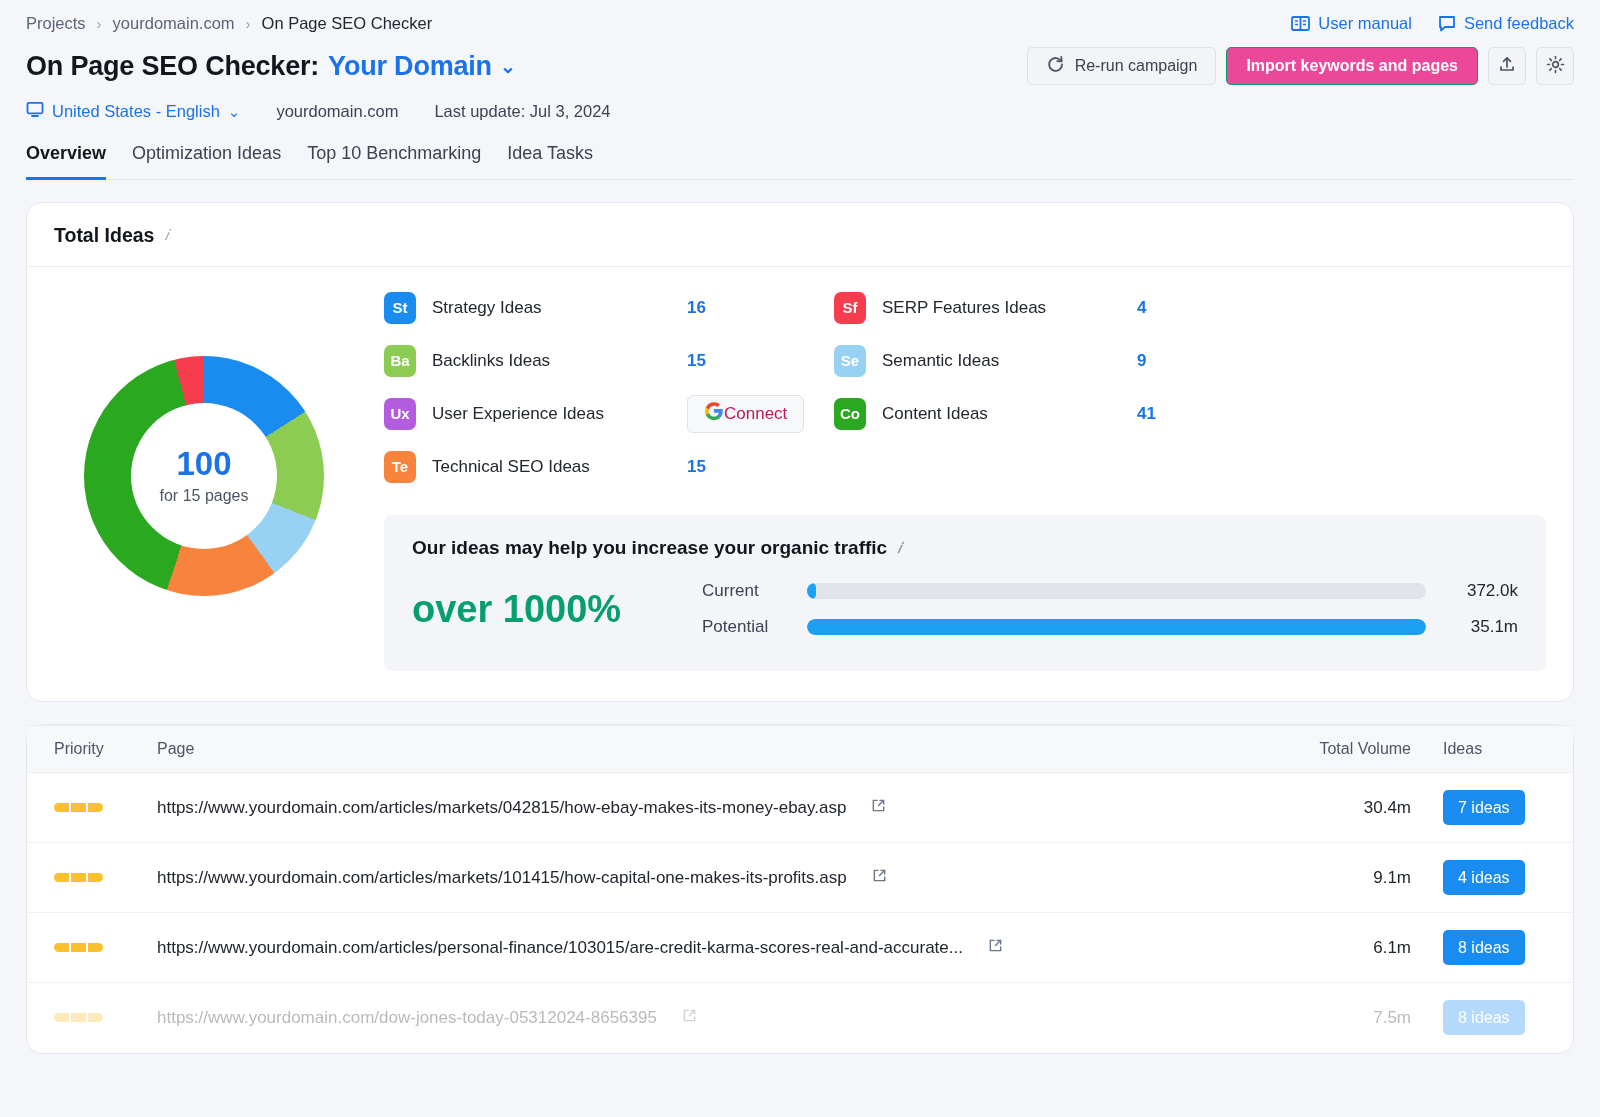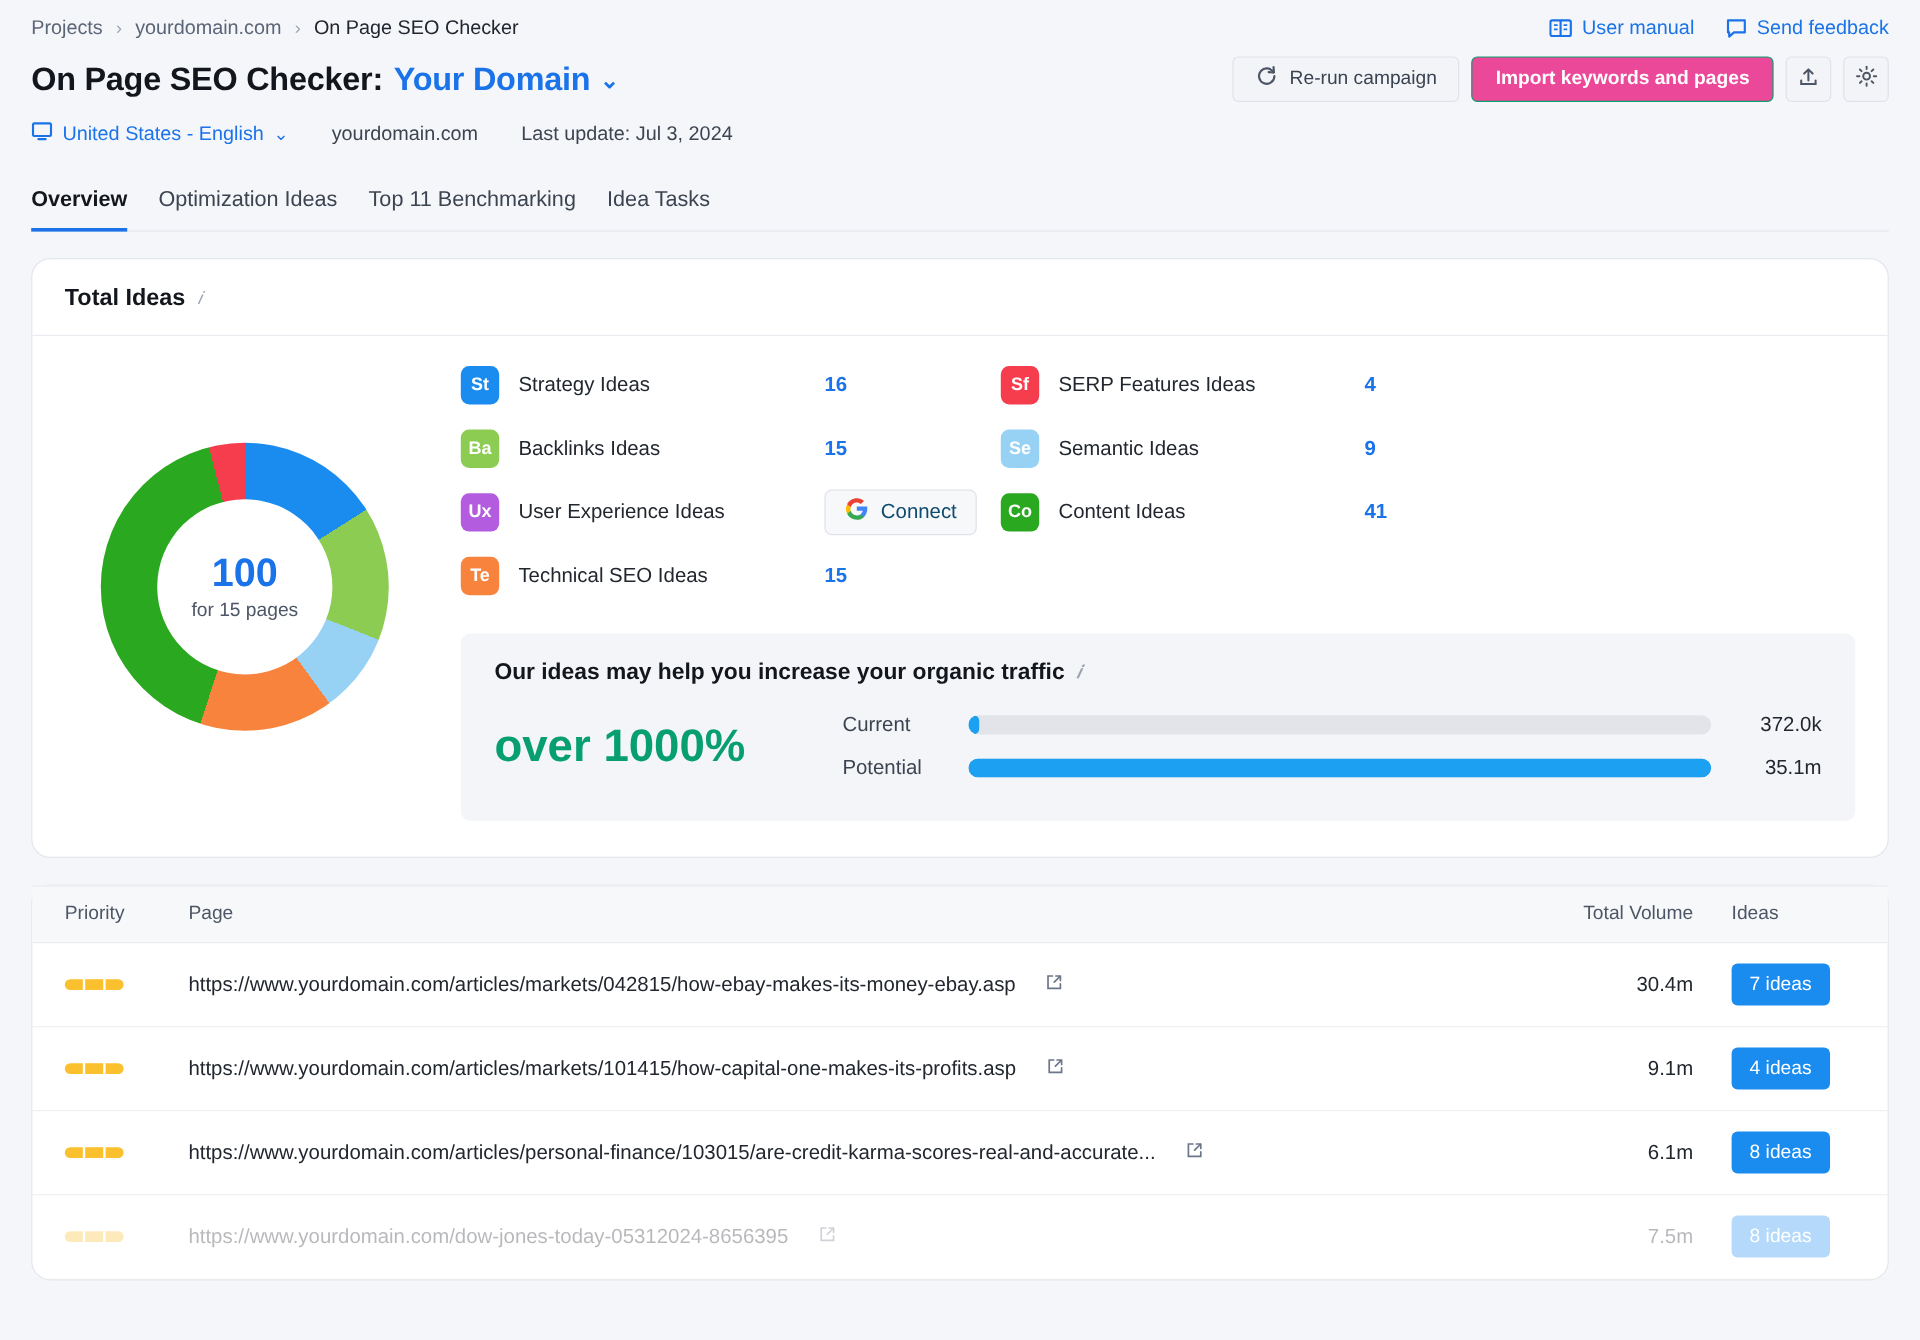--- a/index.html
+++ b/index.html
@@ -36,21 +36,21 @@
   .btn-icon { width: 38px; background: #f3f4f7; border: 1px solid #dfe2e9; }
 
   
   .metarow { display: flex; align-items: center; margin-top: 16px; font-size: 16.5px; }
   .locale { display: flex; align-items: center; gap: 8px; color: #1a73e8; cursor: pointer; }
   .locale .caret { font-size: 15px; }
   .meta-domain { margin-left: 36px; color: #3c4452; }
   .meta-update { margin-left: 36px; color: #3c4452; }
 
   
-  .tabs { display: flex; align-items: flex-end; gap: 26px; margin-top: 32px; border-bottom: 1px solid #e3e6ec; }
+  .tabs { display: flex; align-items: flex-end; gap: 26px; margin-top: 20px; border-bottom: 1px solid #e3e6ec; }
   .tab { font-size: 18px; color: #3c4452; padding-bottom: 13px; cursor: pointer; border-bottom: 3px solid transparent; position: relative; top: 1px; }
   .tab.active { color: #13161c; font-weight: bold; border-bottom-color: #1a73e8; }
 
   
   .card { background: #fff; border: 1px solid #e3e6ec; border-radius: 16px; margin-top: 22px; }
   .card-head { padding: 21px 27px 19px; border-bottom: 1px solid #eaecf1; display: flex; align-items: center; gap: 10px; }
   .card-title { font-size: 19.5px; font-weight: bold; color: #13161c; }
   .info-i { color: #9aa3b2; font-size: 15px; font-style: italic; font-family: "Liberation Serif", serif; cursor: pointer; }
 
   
@@ -64,23 +64,23 @@
   .donut .sub { font-size: 16px; color: #4d5666; margin-top: 7px; }
 
   .legend-area { flex: 1; padding-left: 30px; }
   .legend-cols { display: flex; }
   .legend-col { width: 450px; }
   .legend-row { display: flex; align-items: center; height: 53px; }
   .chip { width: 32px; height: 32px; border-radius: 7px; color: #fff; font-size: 15px; font-weight: bold;
           display: flex; align-items: center; justify-content: center; flex-shrink: 0; }
   .legend-label { font-size: 17px; color: #22272f; margin-left: 16px; width: 255px; }
   .legend-val { font-size: 17px; font-weight: bold; color: #1a73e8; cursor: pointer; }
-  .connect-btn { display: flex; align-items: center; gap: 10px; height: 38px; padding: 0 16px;
+  .connect-btn { display: flex; align-items: center; height: 38px; padding: 0 16px;
                  background: #f7f8fa; border: 1px solid #dfe2e9; border-radius: 6px;
-                 font-size: 17px; color: #0c4a6e; cursor: pointer; }
+                 font-size: 17px; color: #be185d; cursor: pointer; }
 
   
   .traffic { background: #f4f5f8; border-radius: 8px; margin-top: 22px; padding: 22px 28px 26px; }
   .traffic-title { font-size: 19px; font-weight: bold; color: #13161c; display: flex; align-items: center; gap: 10px; }
   .traffic-body { display: flex; align-items: center; margin-top: 14px; }
   .pct { font-size: 38px; font-weight: bold; color: #089f6e; width: 290px; }
   .bars { flex: 1; }
   .bar-row { display: flex; align-items: center; height: 36px; }
   .bar-label { width: 105px; font-size: 17px; color: #3c4452; }
   .bar-track { flex: 1; height: 16px; border-radius: 8px; background: #e2e4ea; position: relative; overflow: hidden; }
@@ -194,21 +194,21 @@
       <span>United States - English</span>
       <span class="caret">⌄</span>
     </div>
     <div class="meta-domain">yourdomain.com</div>
     <div class="meta-update">Last update: Jul 3, 2024</div>
   </div>
 
   <div class="tabs">
     <div class="tab active">Overview</div>
     <div class="tab">Optimization Ideas</div>
-    <div class="tab">Top 11 Benchmarking</div>
+    <div class="tab">Top 10 Benchmarking</div>
     <div class="tab">Idea Tasks</div>
   </div>
 
   <div class="card">
     <div class="card-head">
       <span class="card-title">Total Ideas</span>
       <span class="info-i">𝑖</span>
     </div>
     <div class="ideas-body">
 

